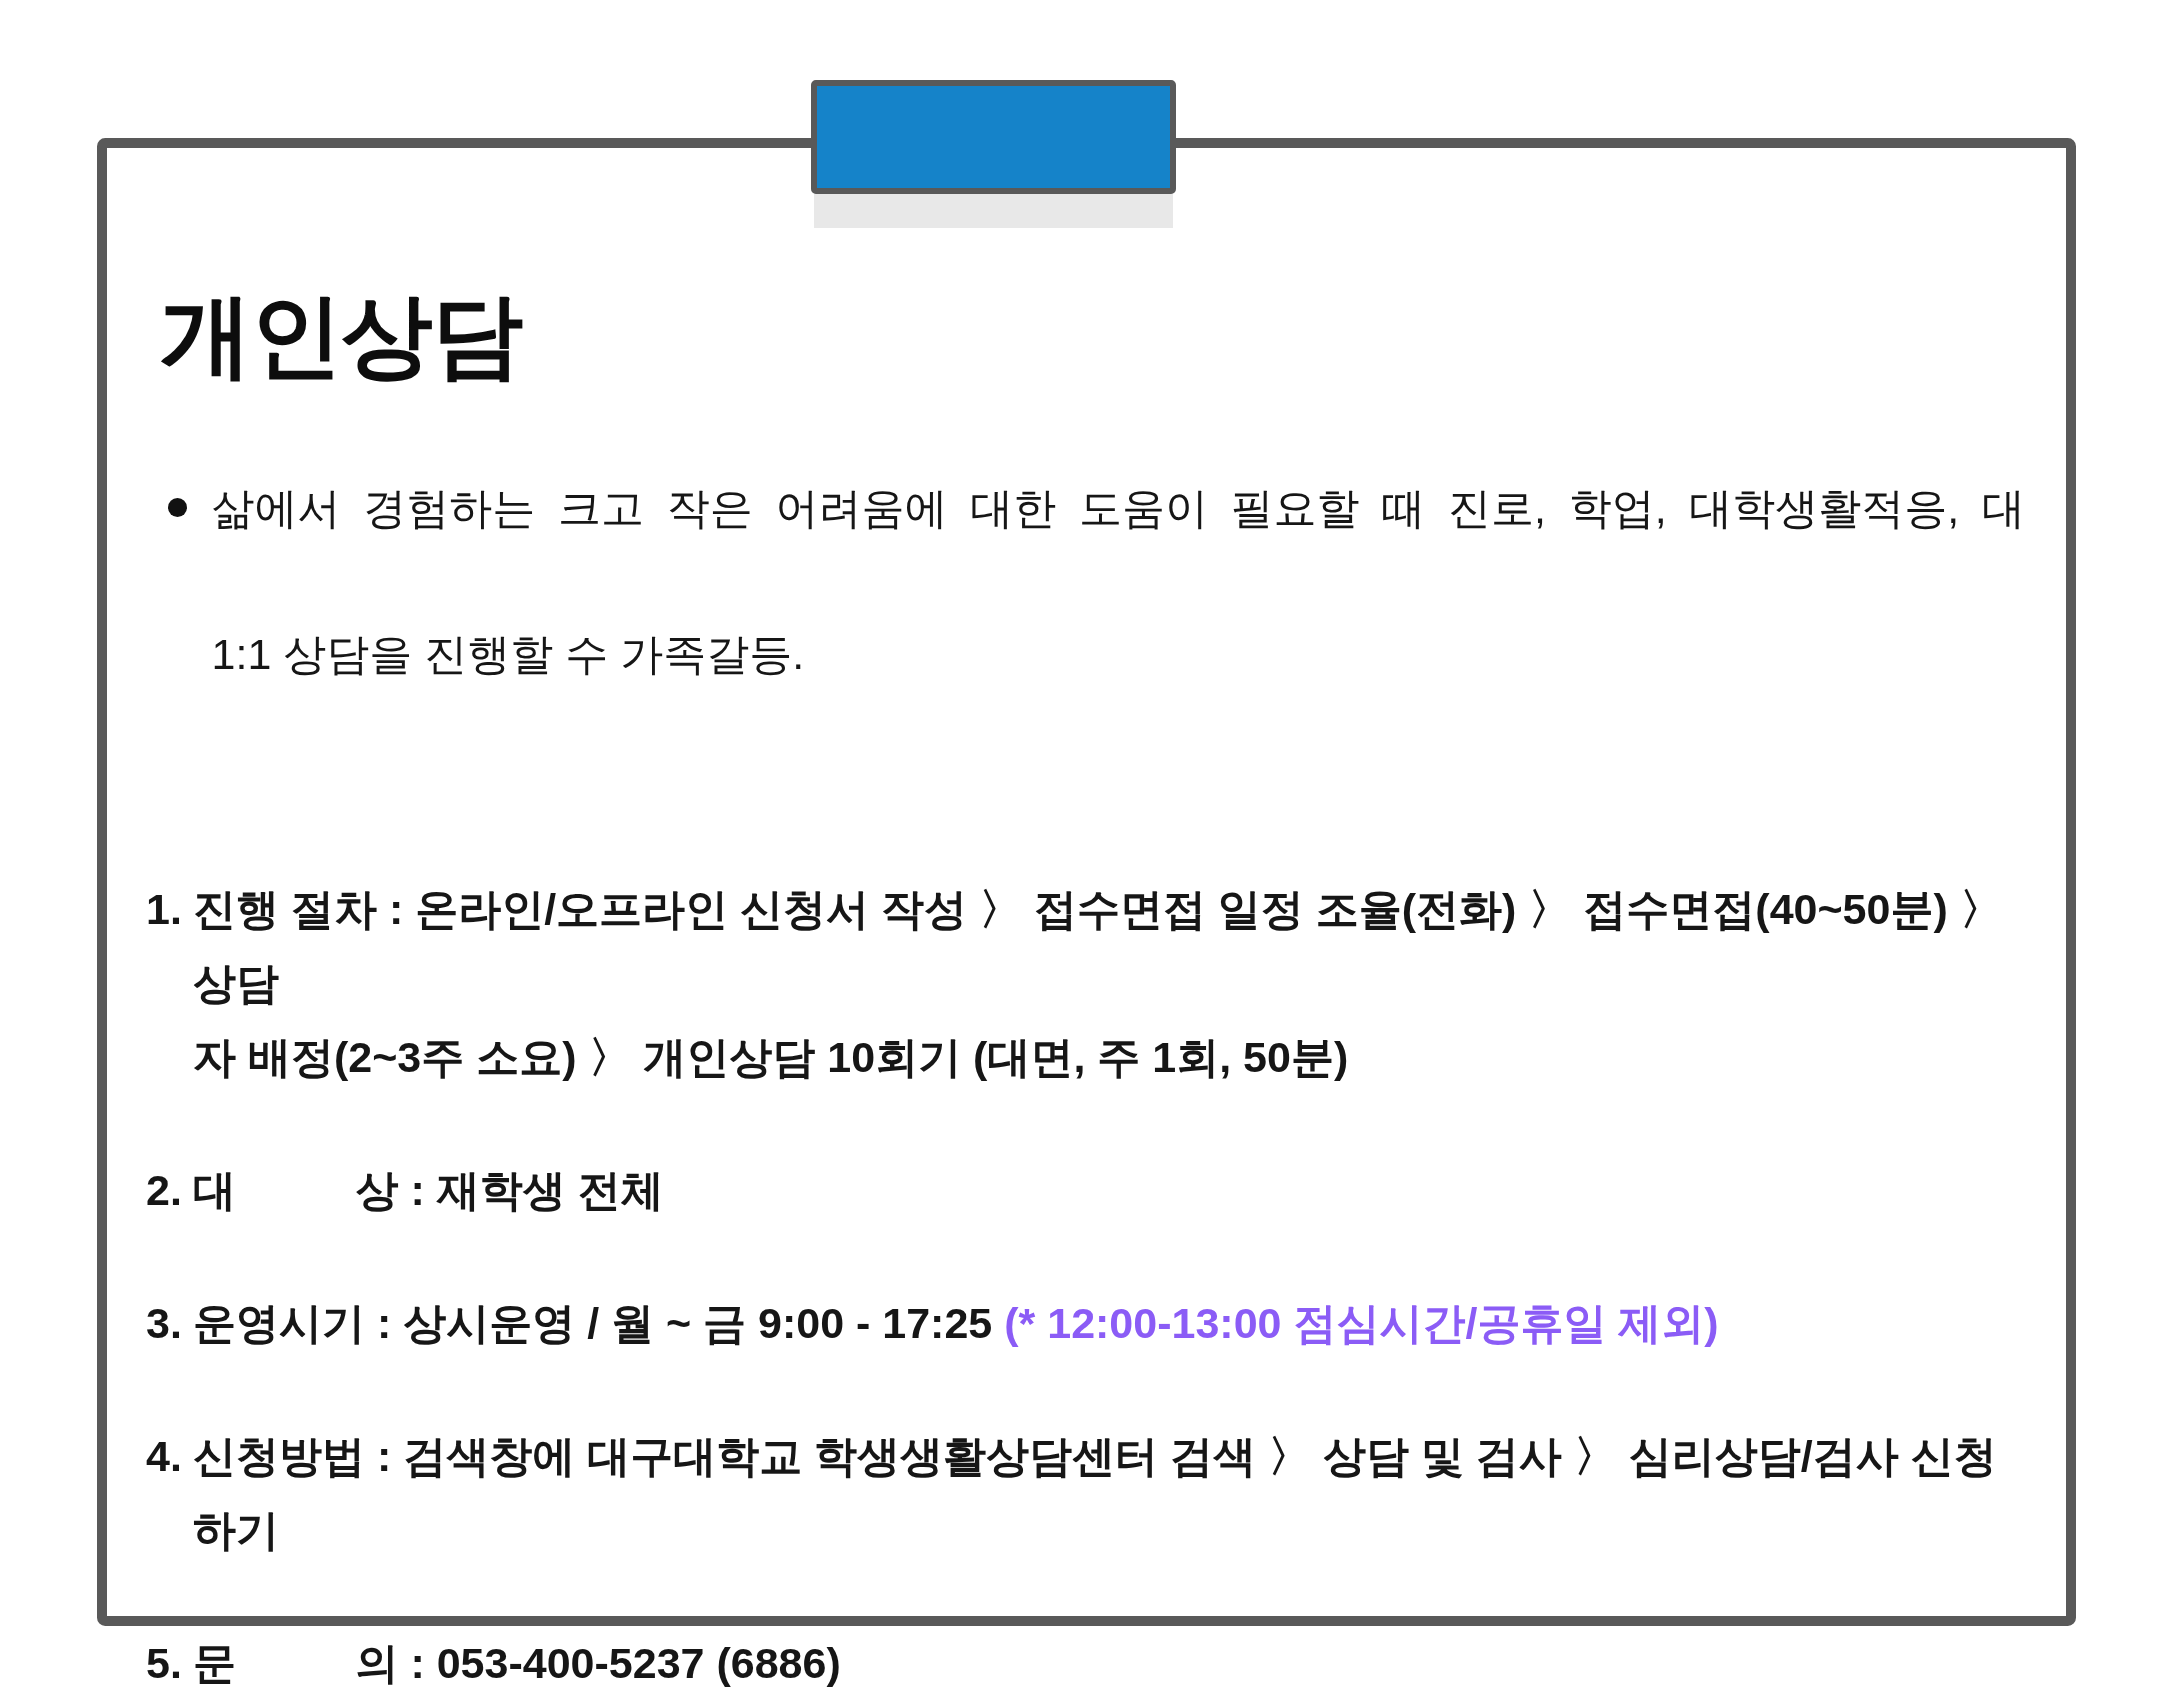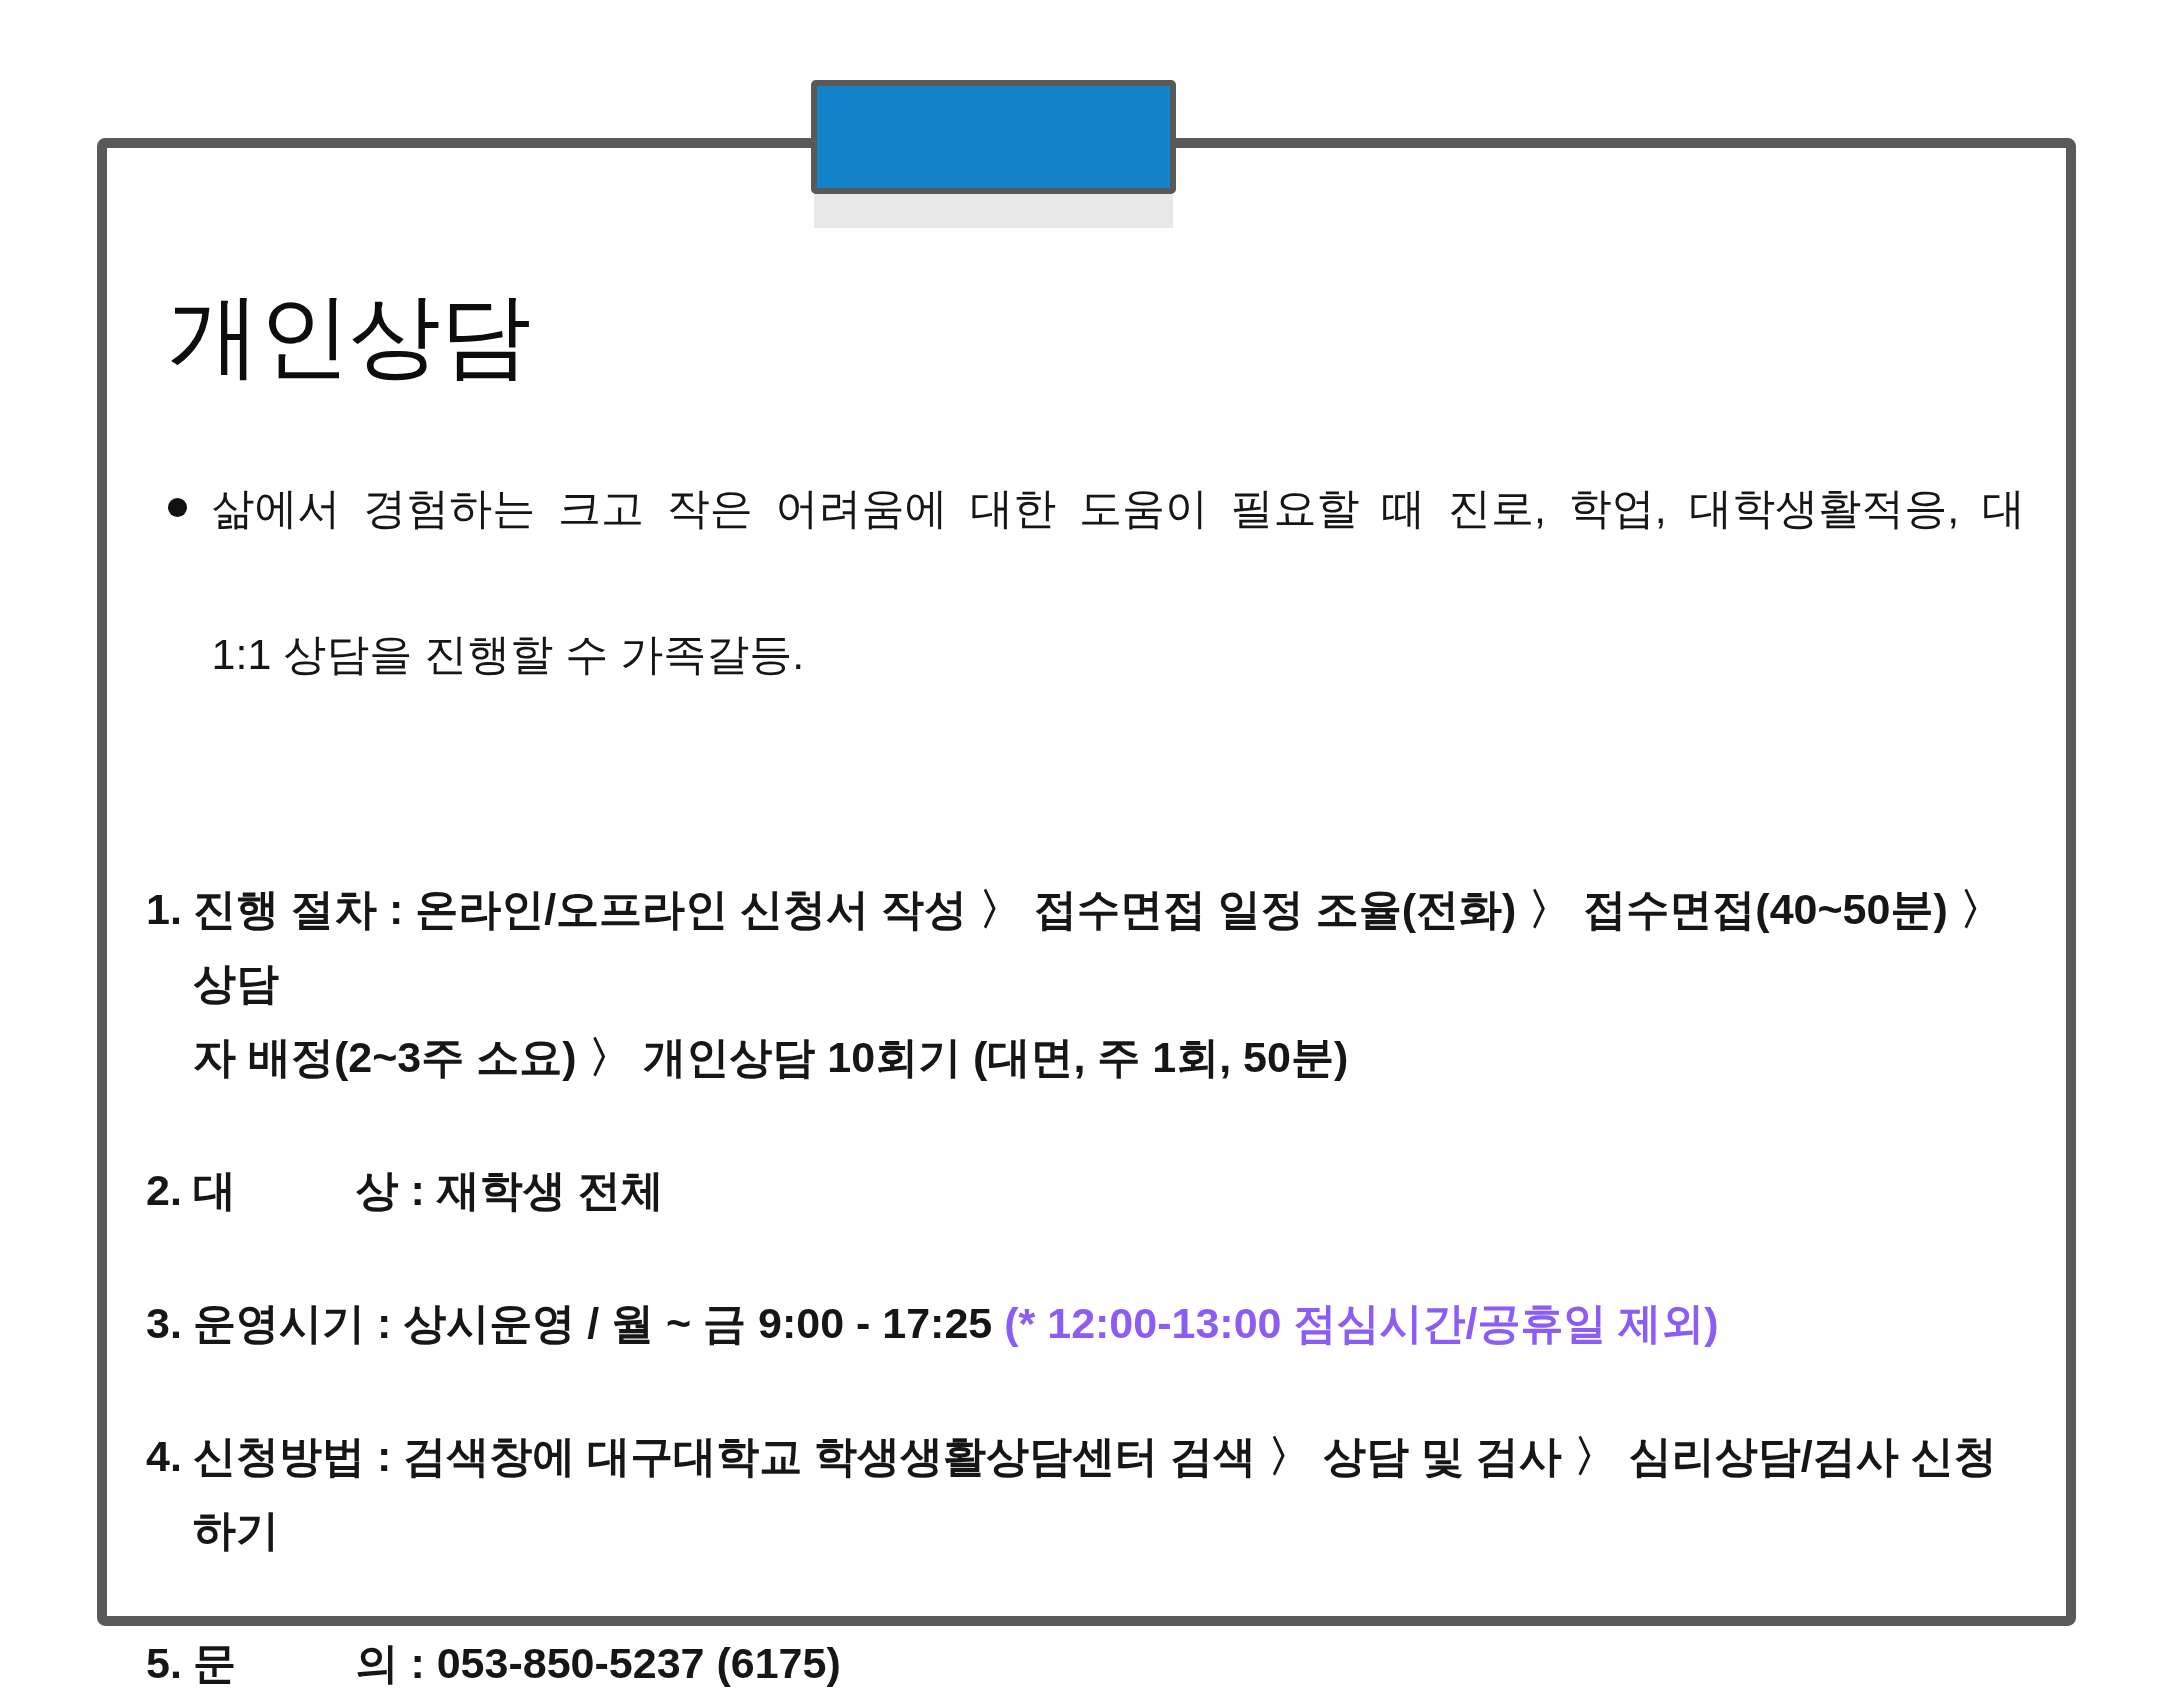--- a/index.html
+++ b/index.html
@@ -31,24 +31,24 @@
     position:absolute;
     left:811px; top:80px;
     width:365px; height:114px;
     background:#1583c9;
     border:6.6px solid #595959;
     border-radius:4.9px;
     z-index:3;
   }
   .title {
     position:absolute;
-    left:168px; top:285px;
+    left:160px; top:285px;
     font-size:92px;
     line-height:1.1;
-    font-weight:400;
+    font-weight:700;
     color:#0d0d0d;
     letter-spacing:-1.6px;
     z-index:4;
   }
   .bullet-block {
     position:absolute;
     left:168px; top:472px;
     width:1857px;
     display:flex;
     align-items:flex-start;
@@ -136,18 +136,18 @@
     <li class="list-item">
       <span class="item-no">3.</span>
       <span class="item-content"><span>운영시기 : 상시운영 / 월 ~ 금 9:00 - 17:25 </span><span class="item-note">(* 12:00-13:00 점심시간/공휴일 제외)</span></span>
     </li>
     <li class="list-item">
       <span class="item-no">4.</span>
       <span class="item-content"><span>신청방법 : 검색창에 대구대학교 학생생활상담센터 검색 〉 상담 및 검사 〉 심리상담/검사 신청하기</span></span>
     </li>
     <li class="list-item">
       <span class="item-no">5.</span>
-      <span class="item-content"><span>문          의 : 053-850-5237 (6175)</span></span>
+      <span class="item-content"><span>문          의 : 053-400-5237 (6886)</span></span>
     </li>
   </ol>
 
 </div>
 
 
 </body></html>

